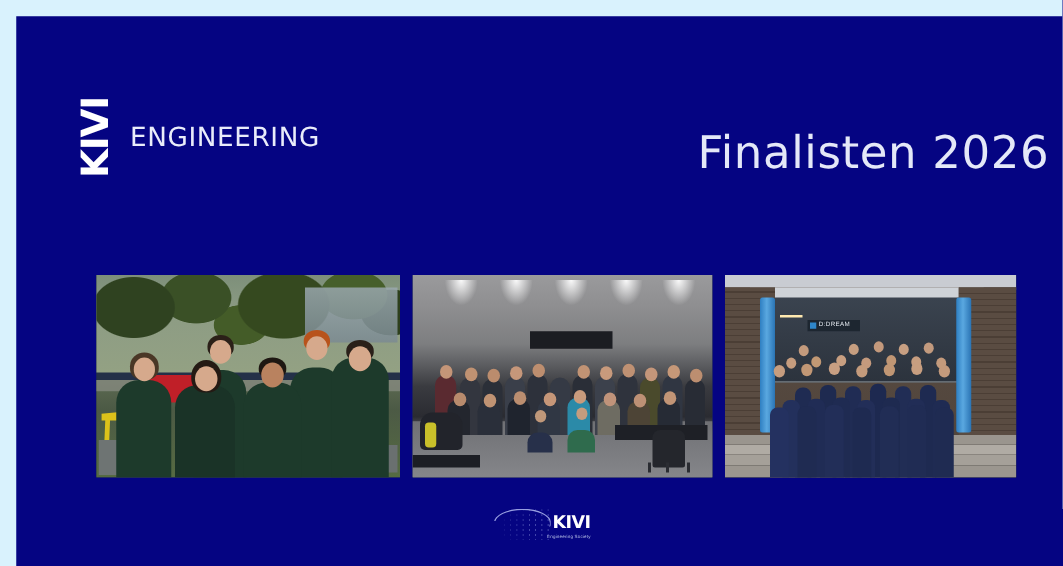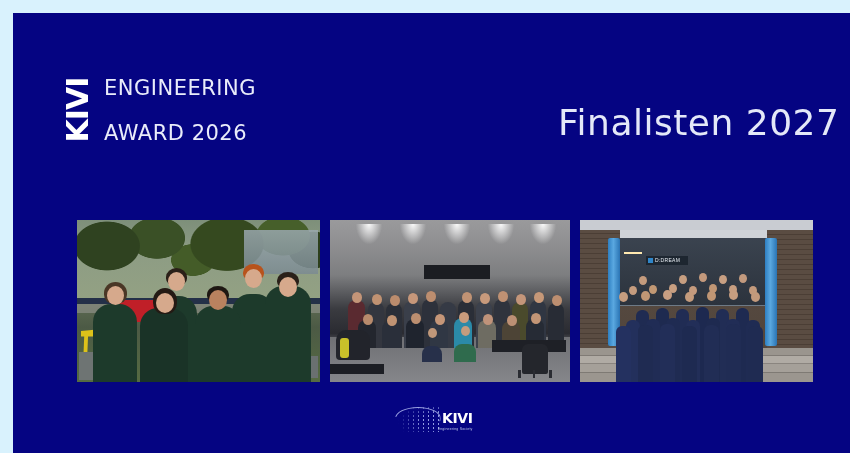--- a/index.html
+++ b/index.html
@@ -330,25 +330,24 @@
 <body>
 
 <div id="slide-panel">
 
   <div id="award-lockup">
     <div id="kivi-mark">
       <span class="kivi-rot">KIVI</span>
     </div>
     <div id="award-text">
       <div class="line">ENGINEERING</div>
-      <div class="line">AWARD 2026</div>
     </div>
   </div>
 
-  <div id="slide-title">Finalisten 2027</div>
+  <div id="slide-title">Finalisten 2026</div>
 
   <div id="photo-strip">
 
     <div class="photo p1">
       <div class="scene">
         <div class="sky"></div>
         <div class="trees"></div>
         <div class="building"></div>
         <div class="ground"></div>
         <div class="path"></div>

